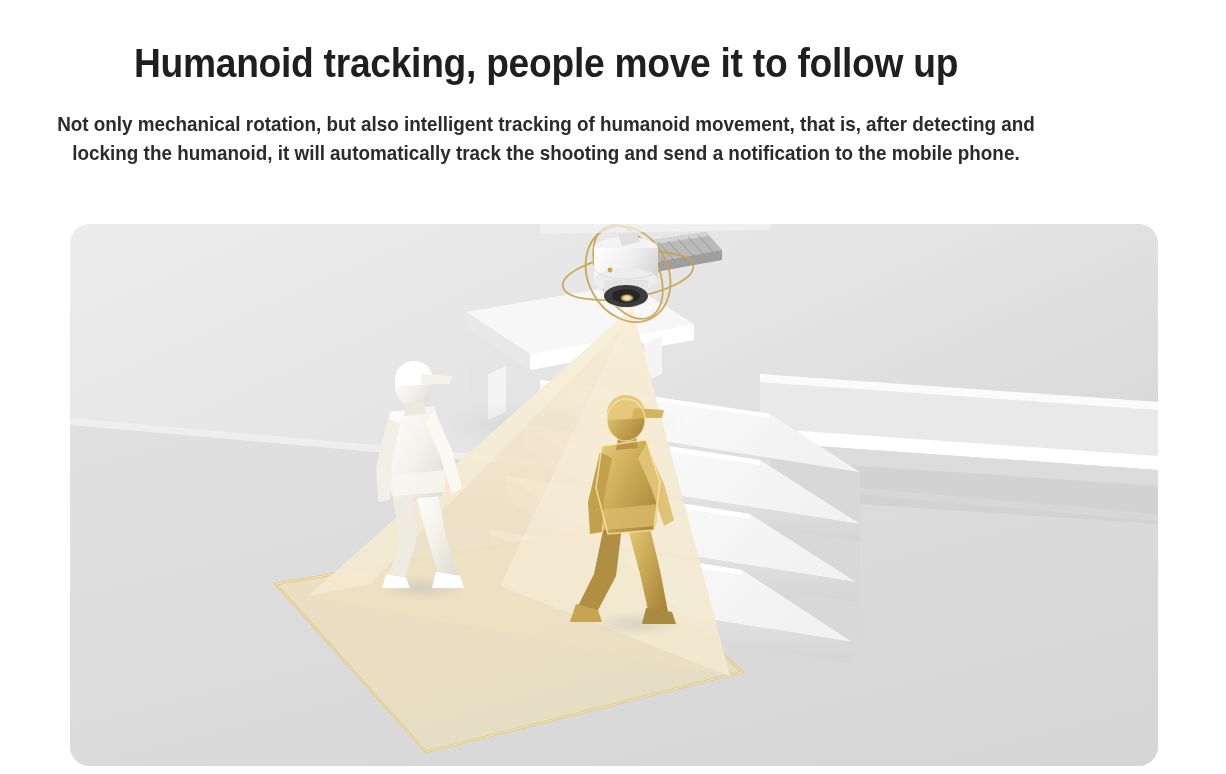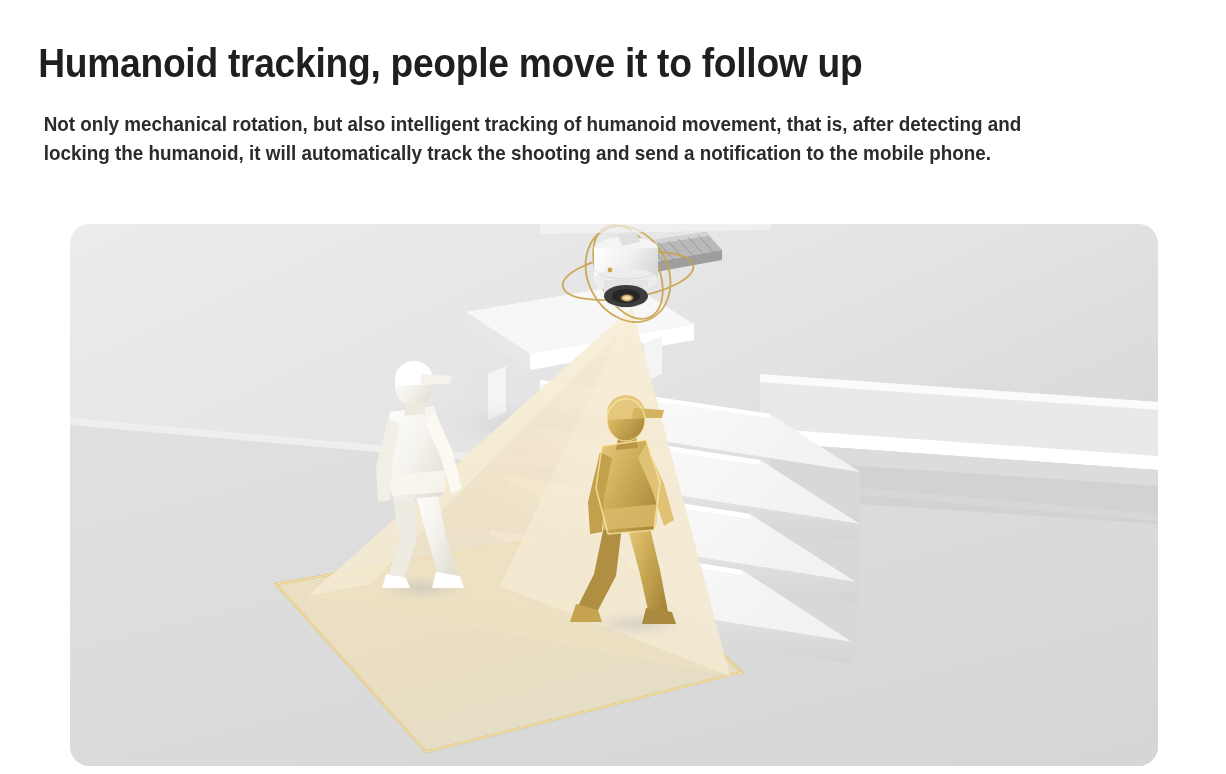--- a/index.html
+++ b/index.html
@@ -23,20 +23,21 @@
     background: #ffffff;
   }
 
   
   .text-block {
     position: absolute;
     left: 0;
     top: 0;
     width: 1092px;
     padding-top: 42px;
+    text-align: center;
   }
   .headline {
     margin: 0;
     font-size: 40px;
     line-height: 1.08;
     font-weight: 700;
     color: #1f1f1f;
     letter-spacing: -0.3px;
     transform: scaleX(0.93);
     transform-origin: center;

